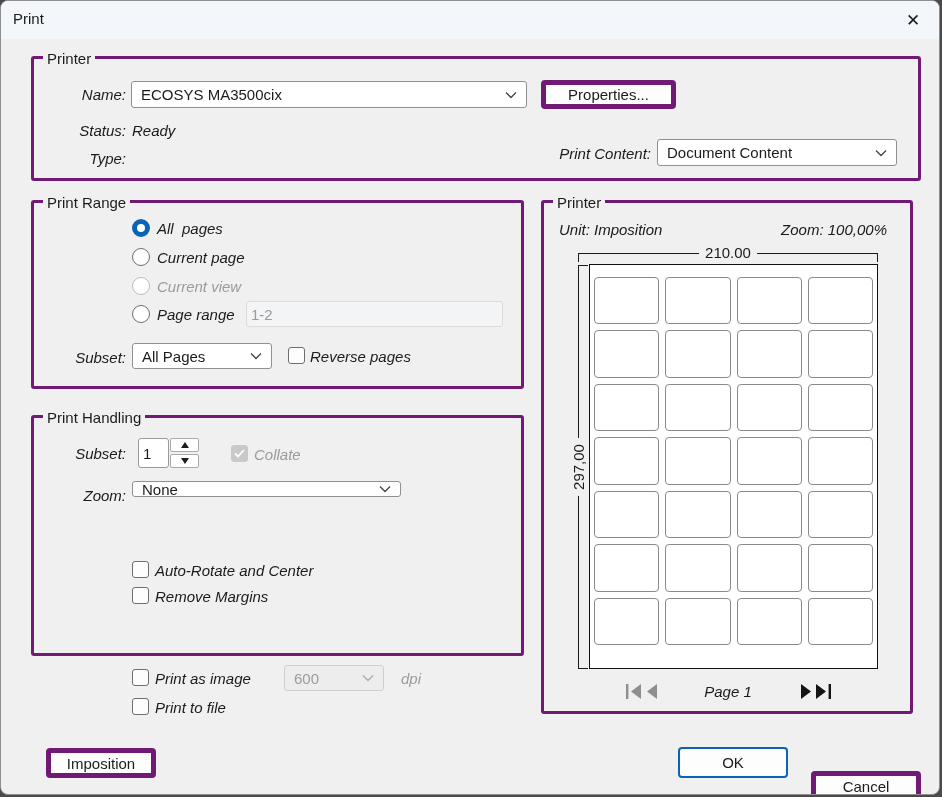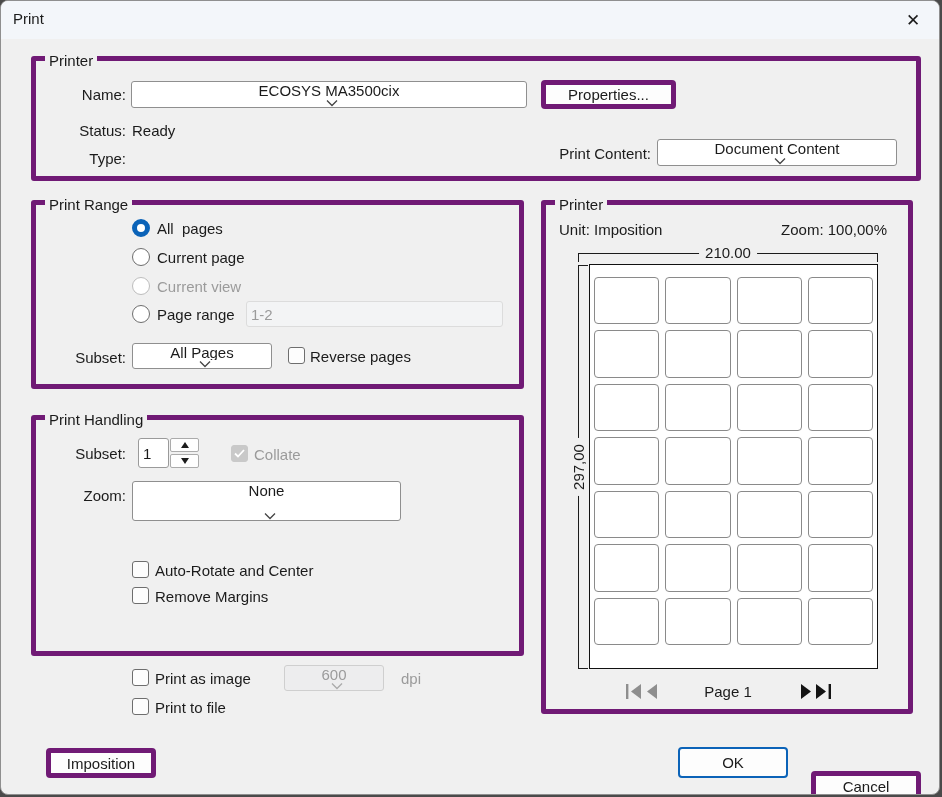--- a/index.html
+++ b/index.html
@@ -3,56 +3,56 @@
 <meta charset="utf-8">
 <style>
   html,body{margin:0;padding:0;}
   body{
     width:942px;height:797px;overflow:hidden;
     background:#4a4a4a;
     font-family:"Liberation Sans", sans-serif;
     font-size:15px;color:#1b1b1b;
     -webkit-font-smoothing:antialiased;
   }
-  .abs{position:absolute;}
+  .abs{position:absolute;font-style:italic;}
   #dialog{
     position:absolute;left:0;top:0;width:940px;height:795px;
     background:var(--dialog-bg,#f0f0f0);
     border:1px solid #8f8f8f;border-radius:8px;
     overflow:hidden;box-sizing:border-box;
   }
   
   #titlebar{
     position:absolute;left:0;top:0;right:0;height:38px;
     background:var(--titlebar-bg,#f3f6fa);
   }
   #title-text{position:absolute;left:12px;top:9px;font-size:15px;}
   #close-btn{
     position:absolute;right:12px;top:6px;width:28px;height:26px;
     display:flex;align-items:center;justify-content:center;
     font-size:17px;color:#1b1b1b;cursor:default;
   }
   
   .group{
-    position:absolute;border:5px solid #701a75;border-radius:3px;
+    position:absolute;border:3px solid #701a75;border-radius:3px;
     box-sizing:border-box;
   }
   .group-label{
     position:absolute;top:-10px;left:9px;background:var(--dialog-bg,#f0f0f0);
     padding:0 4px;font-size:15px;line-height:19px;white-space:nowrap;
   }
   
   .lbl{position:absolute;white-space:pre;line-height:19px;}
   .lbl-r{text-align:right;}
   .dis{color:var(--disabled-text,#9b9b9b);}
   
   .combo{
     position:absolute;box-sizing:border-box;
     background:#fff;border:1px solid #8f8f8f;border-radius:3px;
-    display:flex;align-items:center;padding:0 9px;flex-direction:column;
+    display:flex;align-items:center;padding:0 9px;
   }
   .combo .val{flex:1;white-space:nowrap;overflow:hidden;}
   .combo.disabled{background:#ededee;border-color:#cfcfcf;color:var(--disabled-text,#9b9b9b);}
   .chev{display:flex;align-items:center;margin-left:6px;}
   
   .btn{
     position:absolute;box-sizing:border-box;
     background:#fdfdfd;border:5px solid #701a75;border-radius:4px;
     display:flex;align-items:center;justify-content:center;
     font-size:15px;cursor:default;
@@ -173,21 +173,21 @@
   <div class="spin-btn" style="left:169px;top:453px;">
       <span class="tri-down"></span>
     </div>
   <span class="check disabled-checked" style="left:230px;top:444px;">
       <svg width="11" height="9" viewBox="0 0 11 9">
         <path d="M1 4.5 L4 7.5 L10 1" stroke="#fff" fill="none" stroke-width="1.8"></path>
       </svg>
     </span>
   <div class="lbl abs dis" style="left:253px;top:444px;">Collate</div>
   <div class="lbl lbl-r abs" style="left:40px;top:485px;width:85px;">Zoom:</div>
-  <div class="combo" style="left:131px;top:480px;width:269px;height:40px;">
+  <div class="combo" style="left:131px;top:480px;width:269px;height:16px;">
     <span class="val">None</span>
     <span class="chev">
         <svg width="12" height="8" viewBox="0 0 12 8">
           <path d="M1 1.5 L6 6.5 L11 1.5" stroke="#444" fill="none" stroke-width="1.3"></path>
         </svg>
       </span>
   </div>
   <span class="check" style="left:131px;top:560px;"></span>
   <div class="lbl abs" style="left:154px;top:560px;">Auto-Rotate and Center</div>
   <span class="check" style="left:131px;top:586px;"></span>

